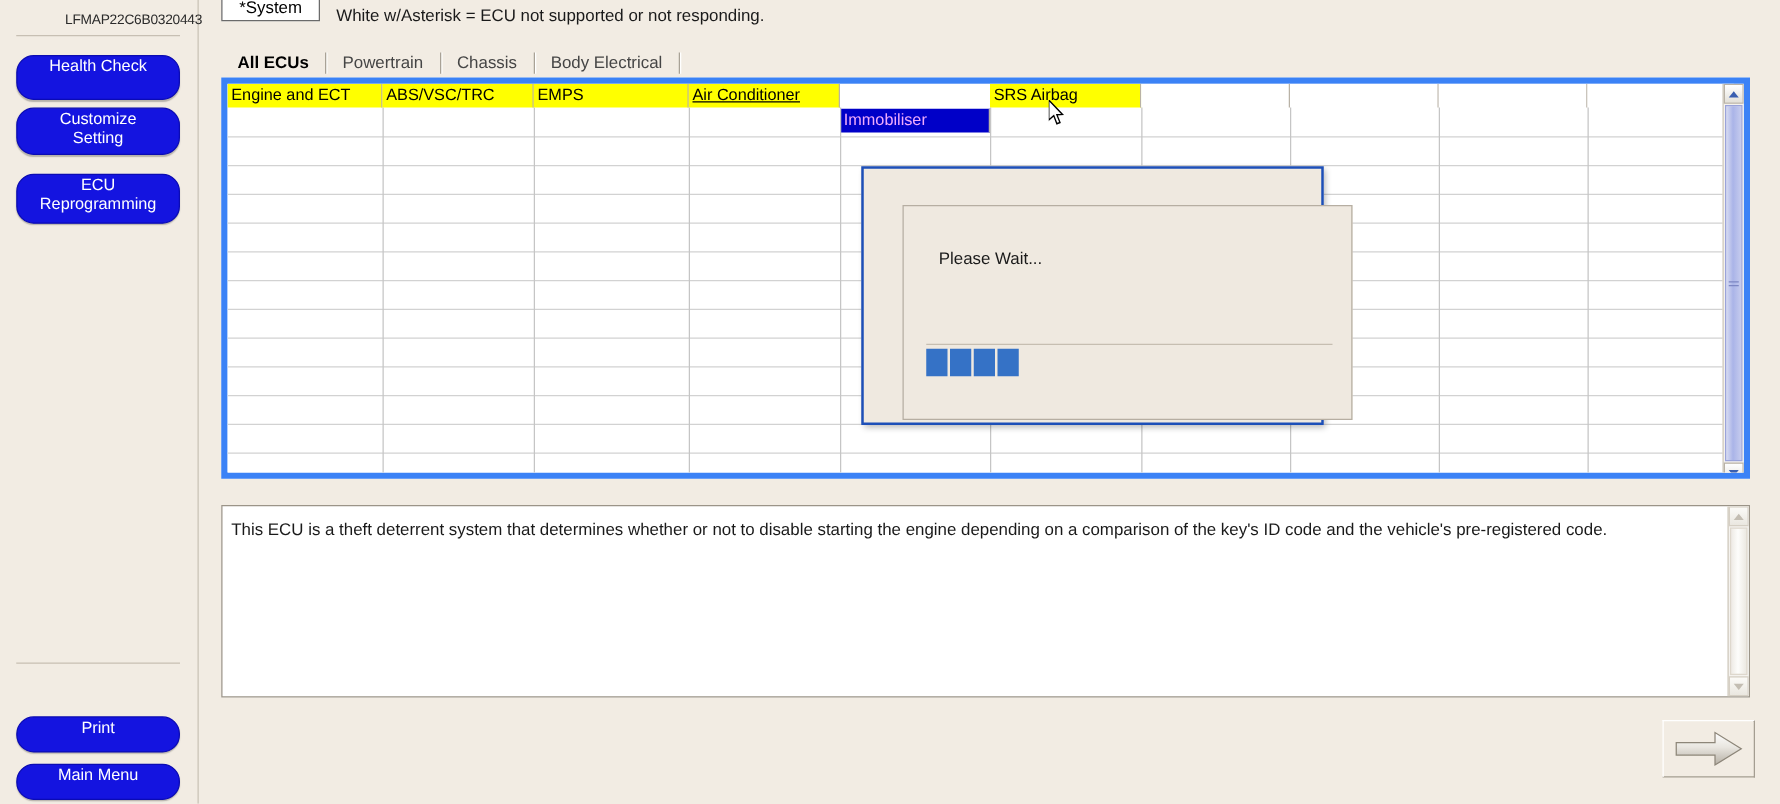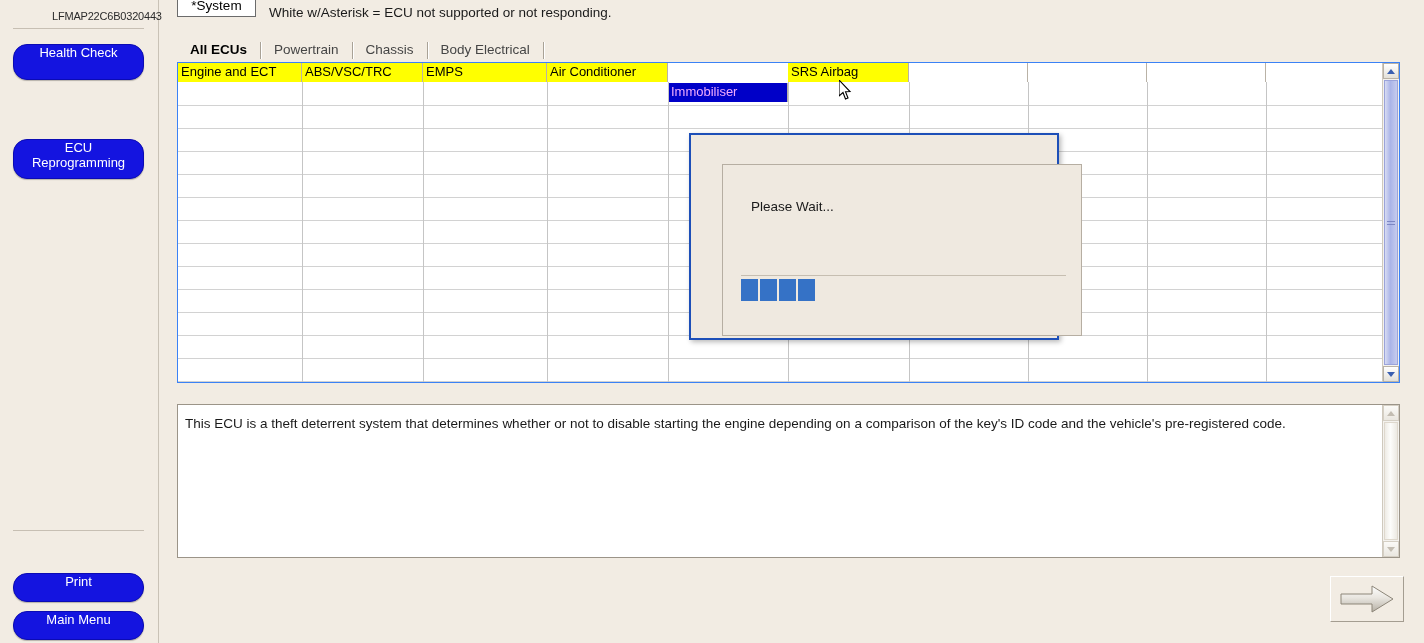--- a/index.html
+++ b/index.html
@@ -145,21 +145,21 @@
     background: #a9a296;
     box-shadow: 1px 0 0 #ffffff;
   }
 
   
   #table-panel {
     position: absolute;
     left: 14px; top: 62px;
     width: 1223px; height: 321px;
     background: #ffffff;
-    border: 1px solid #3b82f6;
+    border: 5px solid #3b82f6;
     box-sizing: border-box;
     overflow: hidden;
   }
   #grid {
     position: absolute;
     left: 0; top: 0;
     width: 1205px; height: 319px;
     background: #ffffff;
   }
   .hdr-row {
@@ -375,20 +375,24 @@
 <div id="sidebar">
   <div id="sidebar-inner">
 
     <div class="vin-label">LFMAP22C6B0320443</div>
     <div class="vin-rule"></div>
 
     <div class="pill" id="btn-health">
       <span>Health Check</span>
     </div>
 
+    <div class="pill" id="btn-custom">
+      <span>Customize</span>
+      <span>Setting</span>
+    </div>
 
     <div class="pill" id="btn-ecu">
       <span>ECU</span>
       <span>Reprogramming</span>
     </div>
 
 
     <div class="sidebar-rule"></div>
 
     <div class="pill" id="btn-print">
@@ -419,21 +423,21 @@
       <div class="tab">Body Electrical</div>
       <div class="tab-sep"></div>
     </div>
 
   <div id="table-panel">
     <div id="grid">
       <div class="hdr-row" id="hdr-row">
           <div class="hdr-cell yellow" style="width: 124px;">Engine and ECT</div>
           <div class="hdr-cell yellow" style="width: 121px;">ABS/VSC/TRC</div>
           <div class="hdr-cell yellow" style="width: 124px;">EMPS</div>
-          <div class="hdr-cell yellow" style="width: 121px;">Air Conditioner</div>
+          <div class="hdr-cell yellow" style="width: 121px; text-decoration: underline;">Air Conditioner</div>
           <div class="hdr-cell selected" style="width: 120px;">Immobiliser</div>
           <div class="hdr-cell yellow" style="width: 121px;">SRS Airbag</div>
           <div class="hdr-cell blank" style="width: 119px;"></div>
           <div class="hdr-cell blank" style="width: 119px;"></div>
           <div class="hdr-cell blank" style="width: 119px;"></div>
           <div class="hdr-cell blank" style="width: 117px;"></div>
         </div>
       <div id="grid-rows">
           <div class="grid-row" style="top: 19px;"></div>
           <div class="grid-row" style="top: 42px;"></div>

